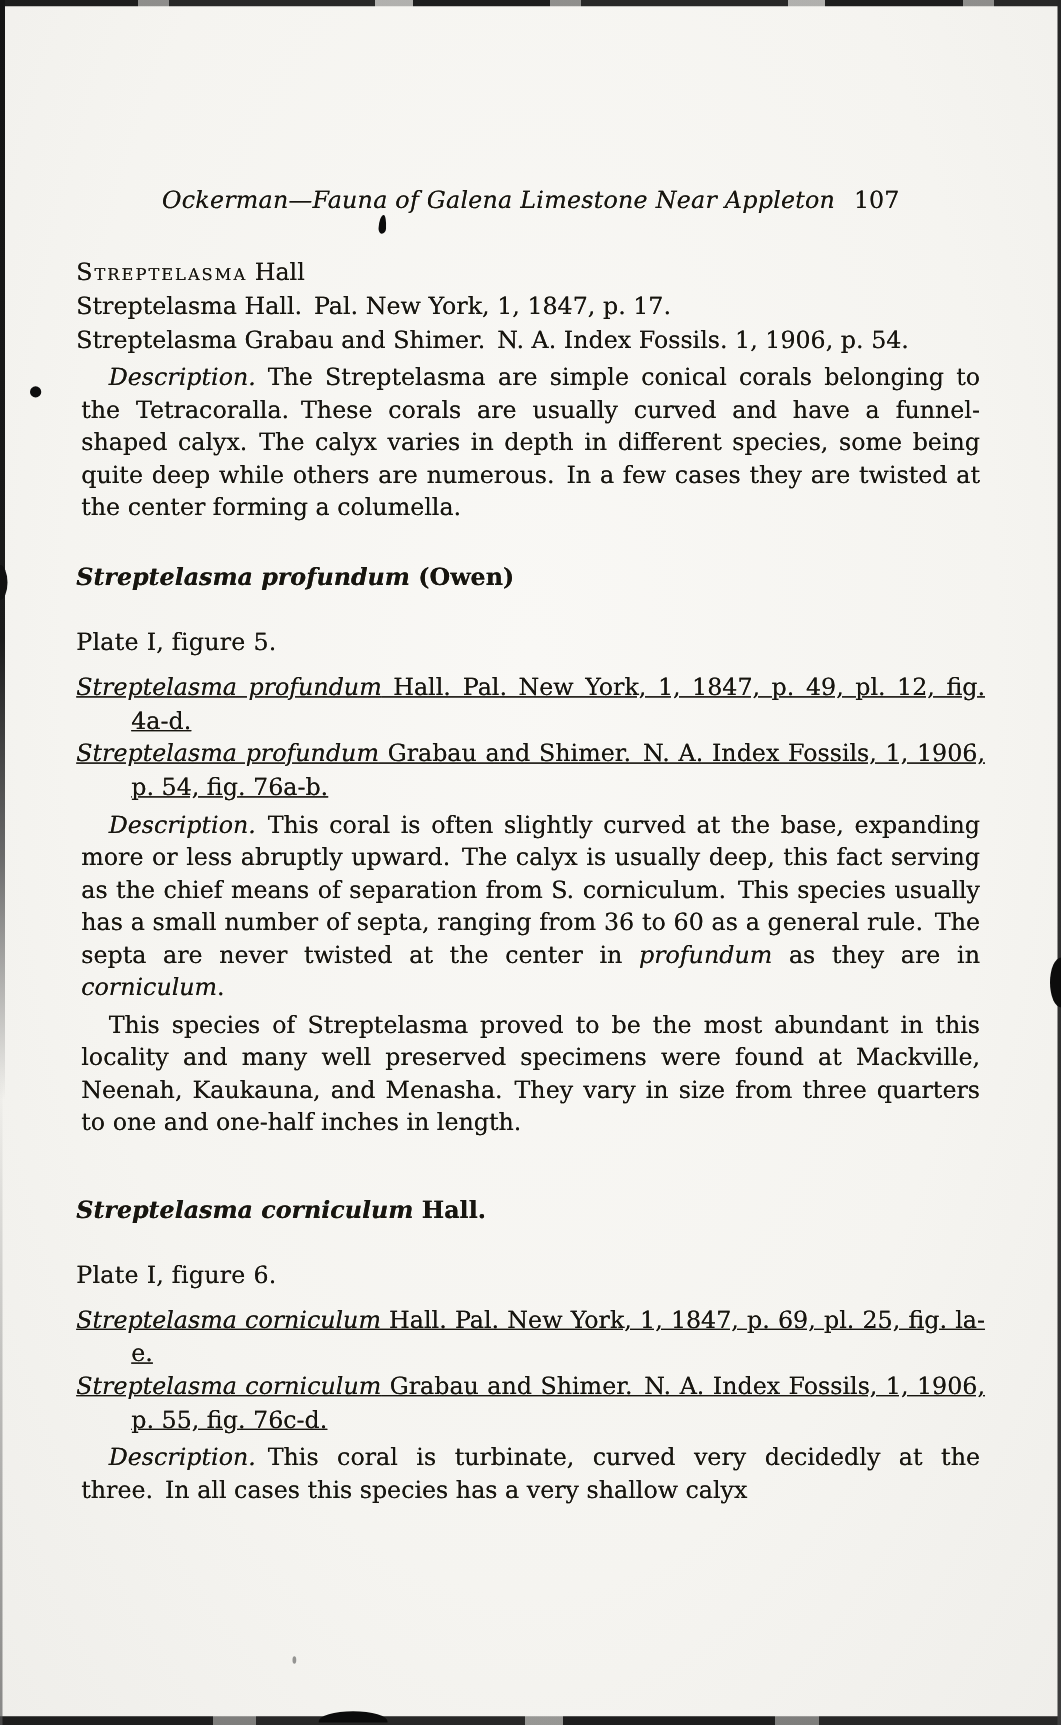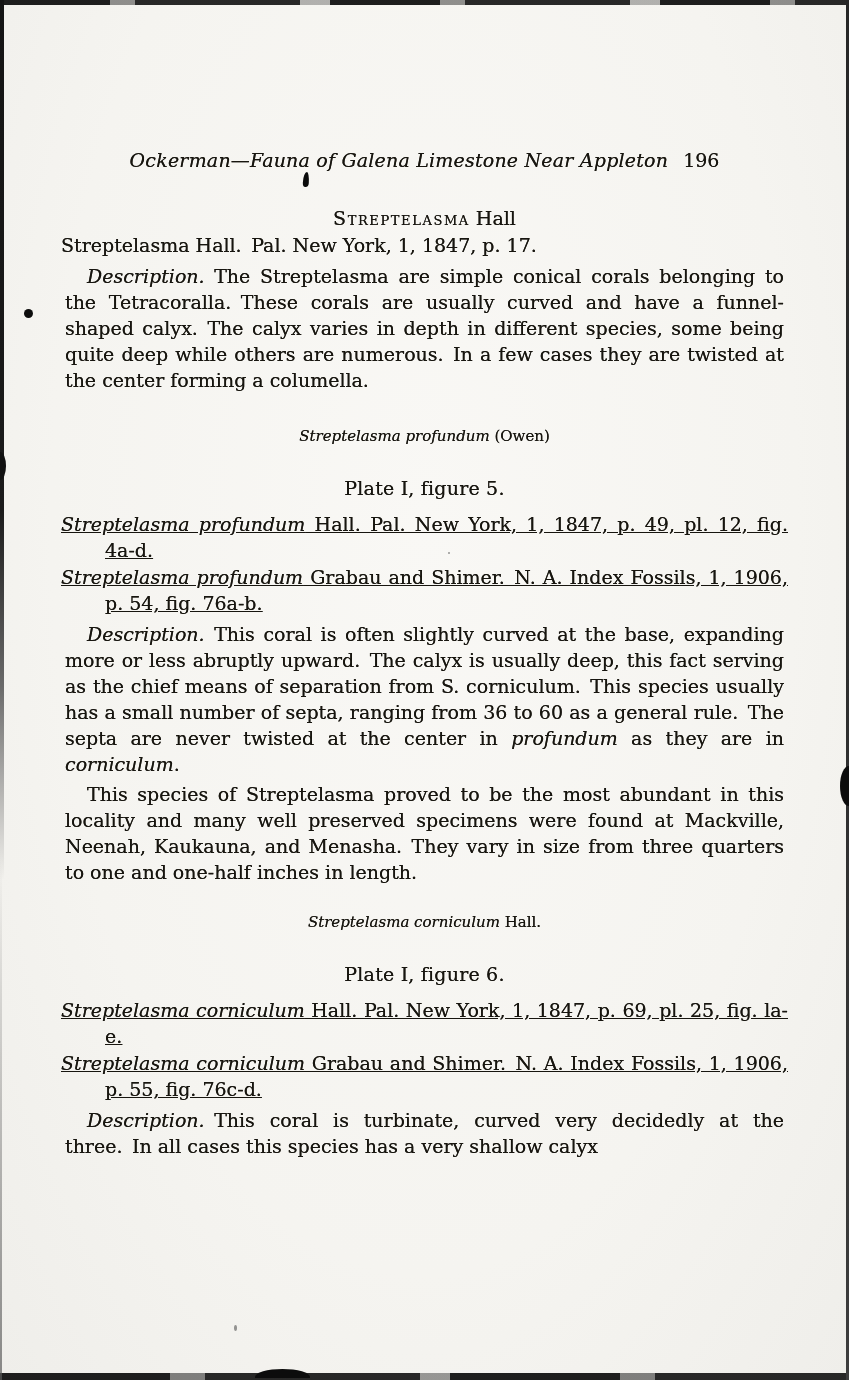--- a/index.html
+++ b/index.html
@@ -57,30 +57,30 @@
     border-radius:50%; background:#0d0d0d;
   }
   .speck { position:absolute; background:rgba(70,70,70,.55); border-radius:50%; }
   .speck-1 { left:234px; top:1325px; width:3px; height:6px; }
   .speck-2 { left:448px; top:552px; width:2px; height:2px; }
 
   
   .content { position:absolute; left:61px; top:148px; width:727px; font-size:19px; line-height:26px; }
   .it { font-style: italic; }
   .sc { font-variant: small-caps; letter-spacing: 1.6px; }
-  .center { text-align:center; }
+  .center { text-align:left; }
 
   .running-head { display:flex; justify-content:center; align-items:baseline; gap:15px; line-height:24px; }
   .rh-title { font-style: italic; letter-spacing:.2px; }
   .rh-page { font-style: normal; }
 
   .genus-heading { margin:33px 0 0 0; font-size:19px; font-weight:normal; line-height:26px; }
-  .species-heading { font-size:15px; font-weight:normal; line-height:26px; margin:0; }
+  .species-heading { font-size:19px; font-weight:bold; line-height:26px; margin:0; }
   .mt-species-1 { margin-top:30px; }
-  .mt-species-2 { margin-top:24px; }
+  .mt-species-2 { margin-top:44px; }
   .plate-caption { margin-top:26px; line-height:26px; letter-spacing:.2px; }
 
   .citation-block { margin-top:1px; }
   .citation-block-tight { margin-top:10px;text-decoration:underline; }
   .citation { padding-left:44px; text-indent:-44px; text-align:justify; line-height:26.5px; }
   .para { margin:4px; text-indent:22px; text-align:justify; line-height:26px; }
 </style>
 </head>
 <body>
 
@@ -96,27 +96,28 @@
   <div class="blob-left"></div>
   <div class="ink-mark"></div>
   <div class="margin-dot"></div>
   <div class="speck speck-1"></div>
   <div class="speck speck-2"></div>
 
   <div class="content">
 
     <div class="running-head">
       <span class="rh-title">Ockerman—Fauna of Galena Limestone Near Appleton</span>
-      <span class="rh-page">196</span>
+      <span class="rh-page">107</span>
     </div>
 
     <h2 class="genus-heading center"><span class="sc">Streptelasma</span><span> Hall</span></h2>
 
     <div class="citation-block">
       <div class="citation"><span>Streptelasma Hall. Pal. New York, 1, 1847, p. 17.</span></div>
+      <div class="citation"><span>Streptelasma Grabau and Shimer. N. A. Index Fossils. 1, 1906, p. 54.</span></div>
     </div>
 
     <p class="para"><span class="it">Description.</span><span> The Streptelasma are simple conical corals belonging to the Tetracoralla. These corals are usually curved and have a funnel-shaped calyx. The calyx varies in depth in different species, some being quite deep while others are numerous. In a few cases they are twisted at the center forming a columella.</span></p>
 
     <h3 class="species-heading center mt-species-1"><span class="it">Streptelasma profundum</span><span> (Owen)</span></h3>
     <div class="plate-caption center">Plate I, figure 5.</div>
 
     <div class="citation-block citation-block-tight">
       <div class="citation"><span class="it">Streptelasma profundum</span><span> Hall. Pal. New York, 1, 1847, p. 49, pl. 12, fig. 4a-d.</span></div>
       <div class="citation"><span class="it">Streptelasma profundum</span><span> Grabau and Shimer. N. A. Index Fossils, 1, 1906, p. 54, fig. 76a-b.</span></div>

